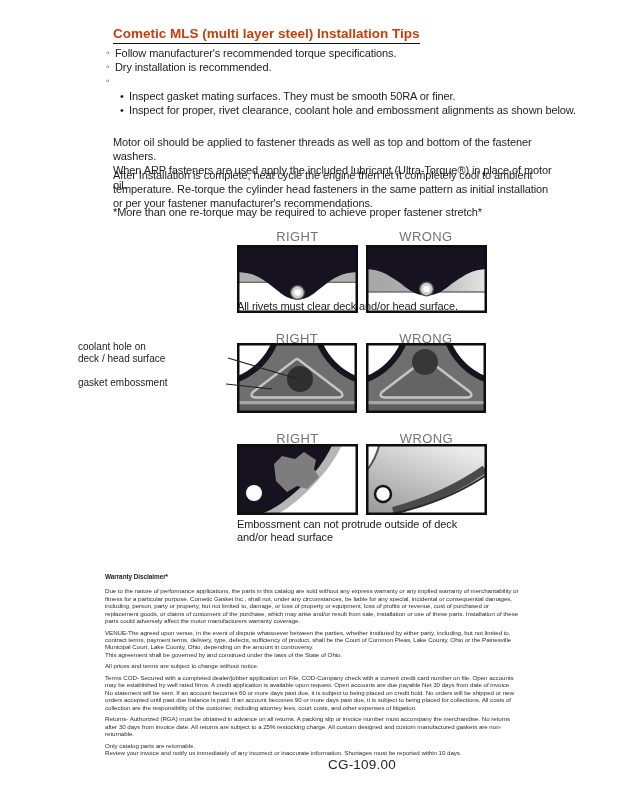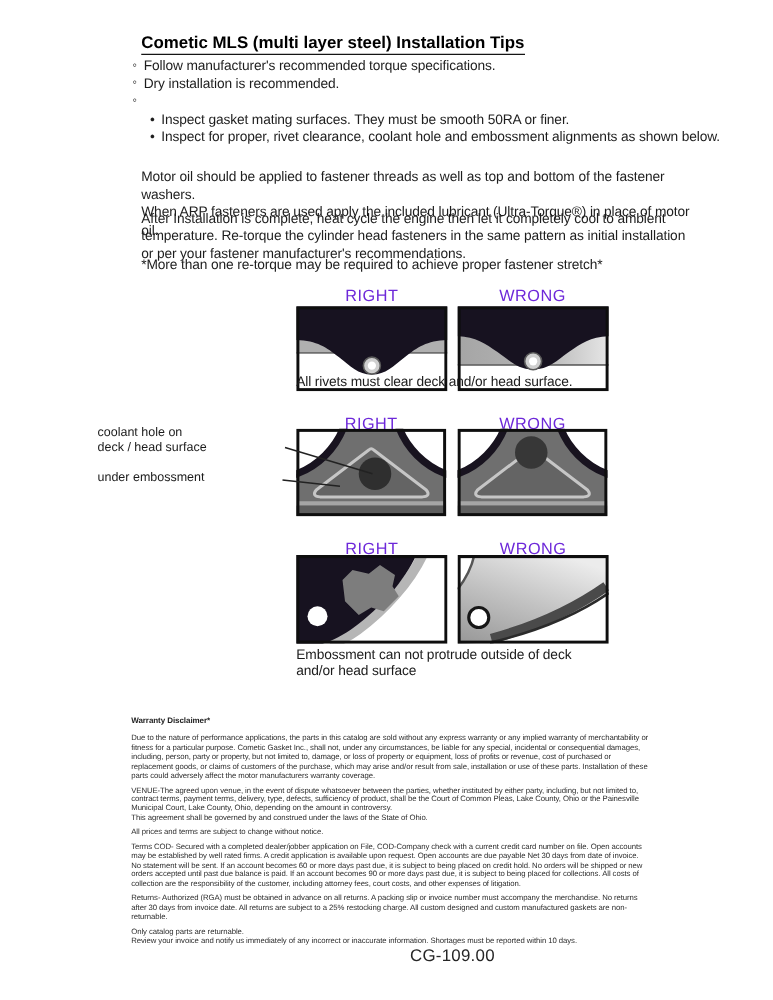--- a/index.html
+++ b/index.html
@@ -5,37 +5,37 @@
   * { margin:0; padding:0; box-sizing:border-box; }
   html,body { background:#ffffff; }
   .page {
     position:relative; width:618px; height:800px; background:#ffffff;
     font-family:"Liberation Sans", sans-serif; color:#1d1d1d; overflow:hidden;
   }
   .abs { position:absolute; }
   .pre { white-space:pre-line; }
 
   .title {
-    left:113px; top:26px; font-size:13.5px; font-weight:bold; color:#000000;
+    left:113px; top:26px; font-size:13.5px; font-weight:bold; color:#c2410c;
     border-bottom:1.6px solid #141414; padding-bottom:2px;
   }
 
   .bullets { left:106px; top:46px; font-size:11px; letter-spacing:-0.1px; }
   .bullet-row { display:flex; line-height:14.2px; }
   .bullet-row .glyph { width:9px; flex:0 0 9px; font-size:10px; }
   .bullet-row.sub { margin-left:14px; }
   .bullet-row.sub .glyph { font-size:11px; }
 
   .diesel-heading { left:113px; top:117px; font-size:12px; font-weight:bold; color:#141414; }
   .body-par { font-size:11px; line-height:14.2px; letter-spacing:-0.1px; width:450px; }
   .p1 { left:113px; top:135px; }
   .p2 { left:113px; top:168px; }
   .note { left:113px; top:206px; font-size:11px; letter-spacing:-0.1px; }
 
-  .fig-label { width:121px; text-align:center; font-size:13px; letter-spacing:0.4px; color:#6d28d9; }
+  .fig-label { width:121px; text-align:center; font-size:13px; letter-spacing:0.4px; color:#737373; }
   .panel { line-height:0; }
   .caption { font-size:11px; letter-spacing:-0.1px; color:#1b1b1b; line-height:13px; }
 
   .annotation { text-align:left; font-size:10px; line-height:11.5px; color:#1b1b1b; width:152px; }
 
   .disclaimer { left:105px; top:573px; width:414px; font-size:6.2px; line-height:7.4px;
     letter-spacing:-0.05px; color:#2c2c2c; }
   .disclaimer h4 { font-size:6.4px; font-weight:bold; margin-bottom:7px; color:#222; }
   .disclaimer p { margin-bottom:4.2px; }
 
@@ -114,21 +114,21 @@
     </svg>
   </div>
 
   <div class="abs caption" style="left:237px; top:300px;">All rivets must clear deck and/or head surface.</div>
 
   <div class="abs fig-label" style="left:237px; top:331px; width:120px;">RIGHT</div>
   <div class="abs fig-label" style="left:366px; top:331px; width:120px;">WRONG</div>
 
   <div class="abs annotation pre" style="left:78px; top:341px;">coolant hole on
 deck / head surface</div>
-  <div class="abs annotation" style="left:78px; top:377px;">under embossment</div>
+  <div class="abs annotation" style="left:78px; top:377px;">gasket embossment</div>
 
   <div class="abs panel" style="left:237px; top:343px;">
     <svg width="120" height="70" viewBox="0 0 120 70">
       <rect width="120" height="70" fill="#6f6f6f"></rect>
       <circle cx="-22" cy="-24" r="64" fill="#ffffff" stroke="#18131f" stroke-width="6"></circle>
       <circle cx="142" cy="-24" r="64" fill="#ffffff" stroke="#18131f" stroke-width="6"></circle>
       <rect y="58" width="120" height="3.5" fill="#a6a6a6"></rect>
       <rect y="61.5" width="120" height="8.5" fill="#5e5e5e"></rect>
       <path d="M58,17 Q60,15 62,17 L104,49 Q108,54 101,54.5 L19,54.5 Q12,54 16,49 Z" fill="#646464" stroke="#c6c6c6" stroke-width="2.4" stroke-linejoin="round"></path>
       <circle cx="63" cy="36" r="13" fill="#2f2f2f"></circle>

